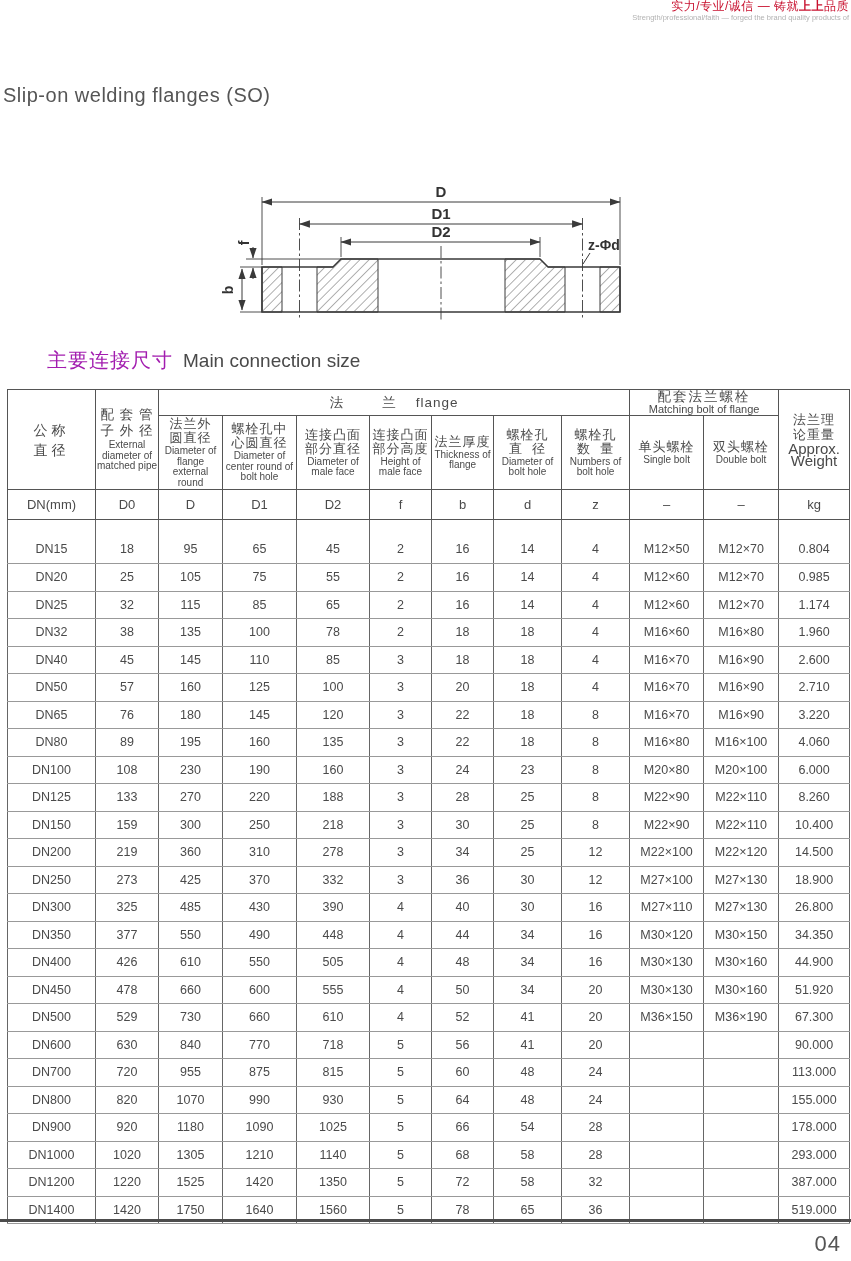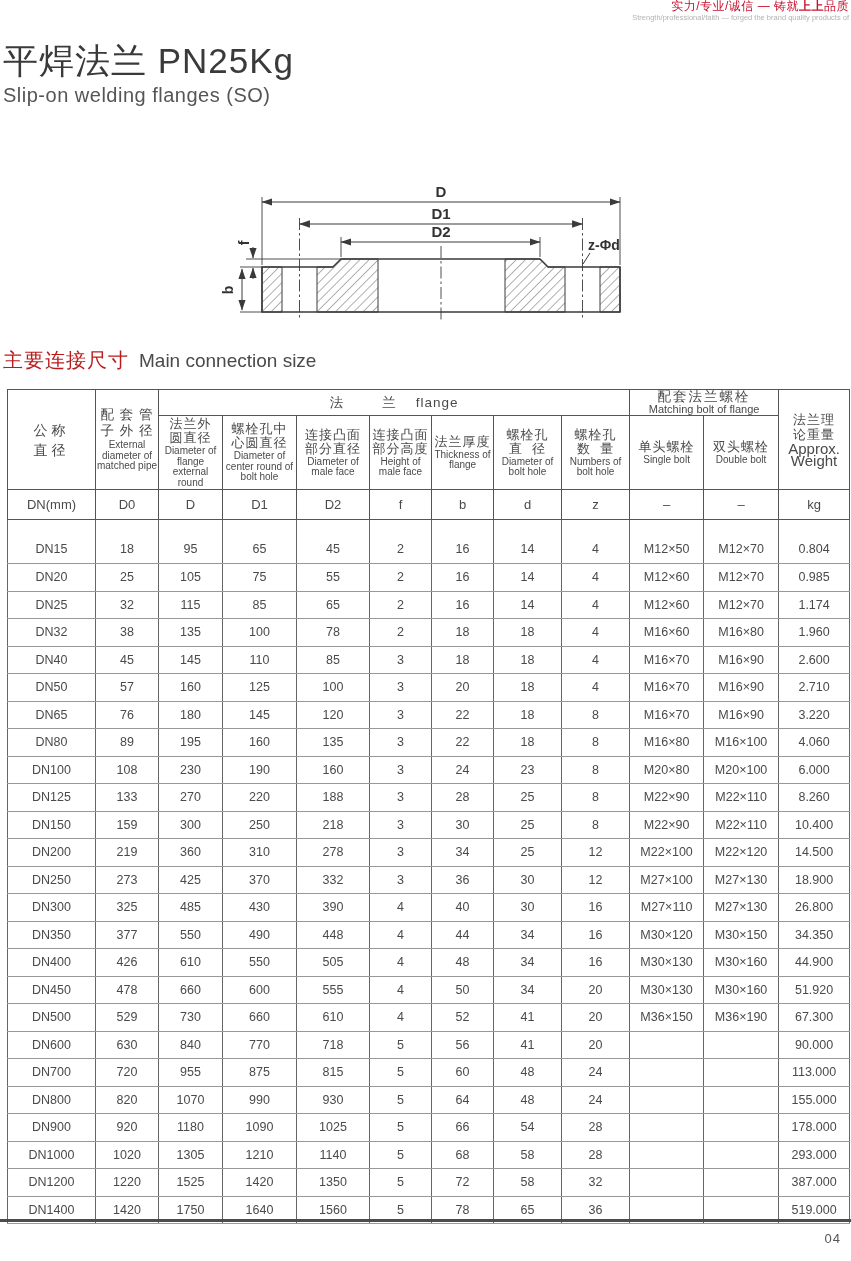--- a/index.html
+++ b/index.html
@@ -11,21 +11,21 @@
   .slogan{font-size:12px;color:#c8102e;letter-spacing:.5px;line-height:13px;}
   .slogan b{font-weight:bold;margin-top:32px;}
   .slogan-en{font-size:7.5px;color:#b3b3b3;line-height:9px;margin-top:0;}
   .website{font-size:19px;font-style:italic;font-weight:bold;color:#52b9e9;margin-top:4px;letter-spacing:.5px;}
 
   
   .title-zh{position:absolute;left:3px;top:38px;font-size:35px;font-weight:500;color:#3a3a3a;margin:0;letter-spacing:1px;}
   .title-en{position:absolute;left:3px;top:84px;font-size:20px;font-weight:400;color:#555;margin:0;letter-spacing:.5px;}
 
   .section-title{position:absolute;left:3px;top:347px;}
-  .section-title .zh{font-size:20px;color:#b91c1c;letter-spacing:1px;}
+  .section-title .zh{font-size:20px;color:#a21caf;letter-spacing:1px;margin-left:44px;}
   .section-title .en{font-size:19px;color:#4a4a4a;margin-left:10px;}
 
   
   .diagram{position:absolute;left:200px;top:180px;width:460px;height:150px;}
   .diagram text{font-family:"Liberation Sans","DejaVu Sans",sans-serif;fill:#333;}
   .dimlabel{font-size:15px;font-weight:bold;}
   .smlabel{font-size:14px;font-weight:bold;}
 
   
   table.dims{position:absolute;left:7px;top:389px;width:842px;border-collapse:collapse;table-layout:fixed;
@@ -45,33 +45,32 @@
   .grp-flange{white-space:pre;font-size:13.5px;letter-spacing:1px;}
   .grp-bolt .h-zh,.grp-bolt-zh{font-size:13.5px;letter-spacing:2px;line-height:13px;}
   .grp-bolt .h-en{font-size:11px;color:#4a4a4a;line-height:11px;letter-spacing:0;}
   .h-zh{font-size:13px;line-height:14px;white-space:pre;letter-spacing:1px;}
   .h-en{font-size:10px;line-height:10.5px;color:#4a4a4a;margin-top:1px;letter-spacing:0;}
   .dn-head .h-zh{font-size:14px;line-height:20px;letter-spacing:4px;}
   .weight-head .h-en{font-size:15px;line-height:12px;}
   .weight-head .h-zh{line-height:15px;}
 
   .bottom-rule{position:absolute;left:0;top:1219px;width:851px;height:3px;background:#4c4c4c;}
-  .page-number{position:absolute;right:10px;top:1231px;font-size:13px;color:#555;letter-spacing:1px;}
+  .page-number{position:absolute;right:10px;top:1231px;font-size:22px;color:#555;letter-spacing:1px;}
 </style>
 </head>
 <body>
 
 <div class="page">
 
   <header class="brand">
     <div class="slogan"><span>实力/专业/诚信 — 铸就</span><b>上上</b><span>品质</span></div>
     <div class="slogan-en">Strength/professional/faith — forged the brand quality products of</div>
   </header>
 
-  <h1 class="title-zh">平焊法兰 PN25Kg</h1>
   <h2 class="title-en">Slip-on welding flanges (SO)</h2>
 
   <svg class="diagram" viewBox="0 0 460 150">
     <defs>
       <pattern id="hatch" width="6.5" height="6.5" patternUnits="userSpaceOnUse" patternTransform="rotate(45)">
         <line x1="0" y1="0" x2="0" y2="6.5" stroke="#606060" stroke-width="1"></line>
       </pattern>
       <marker id="ah" viewBox="0 0 10 8" markerWidth="11" markerHeight="9" refX="9.5" refY="4" orient="auto-start-reverse">
         <path d="M0,0.6 L10,4 L0,7.4 Z" fill="#3a3a3a"></path>
       </marker>

